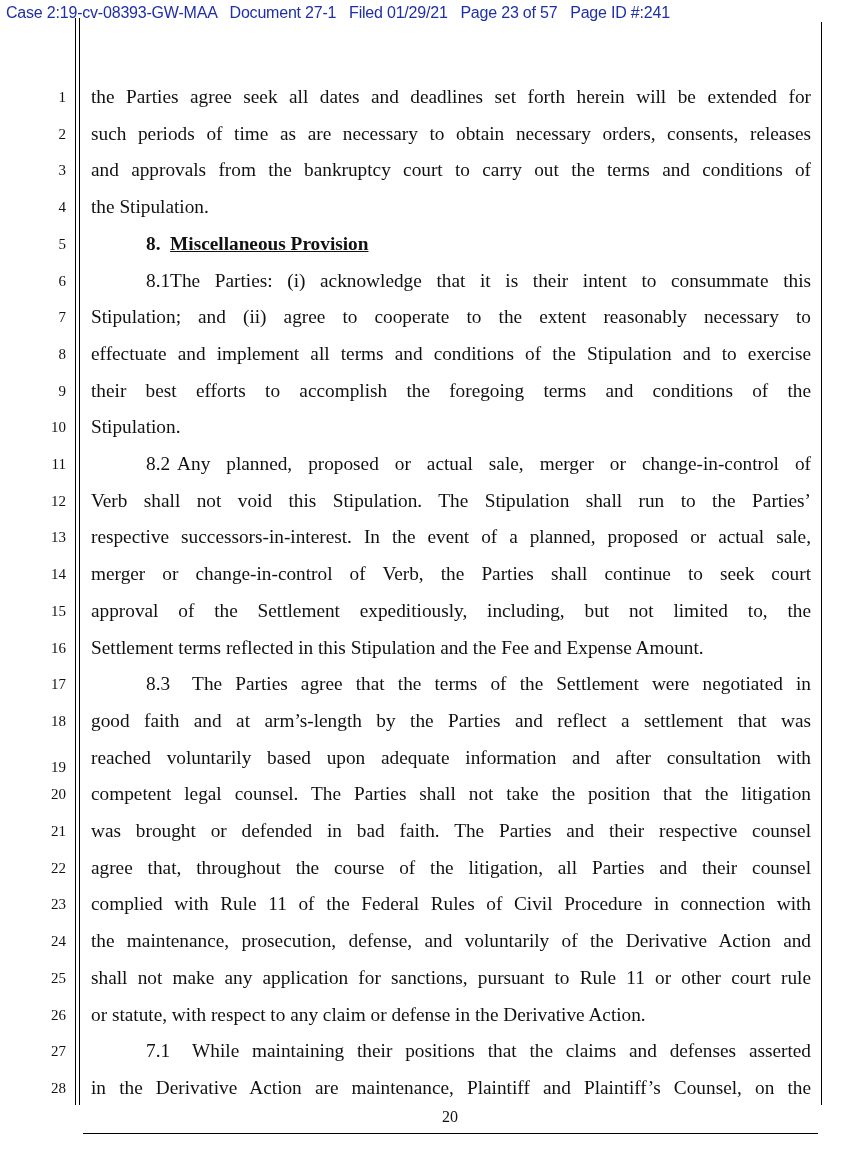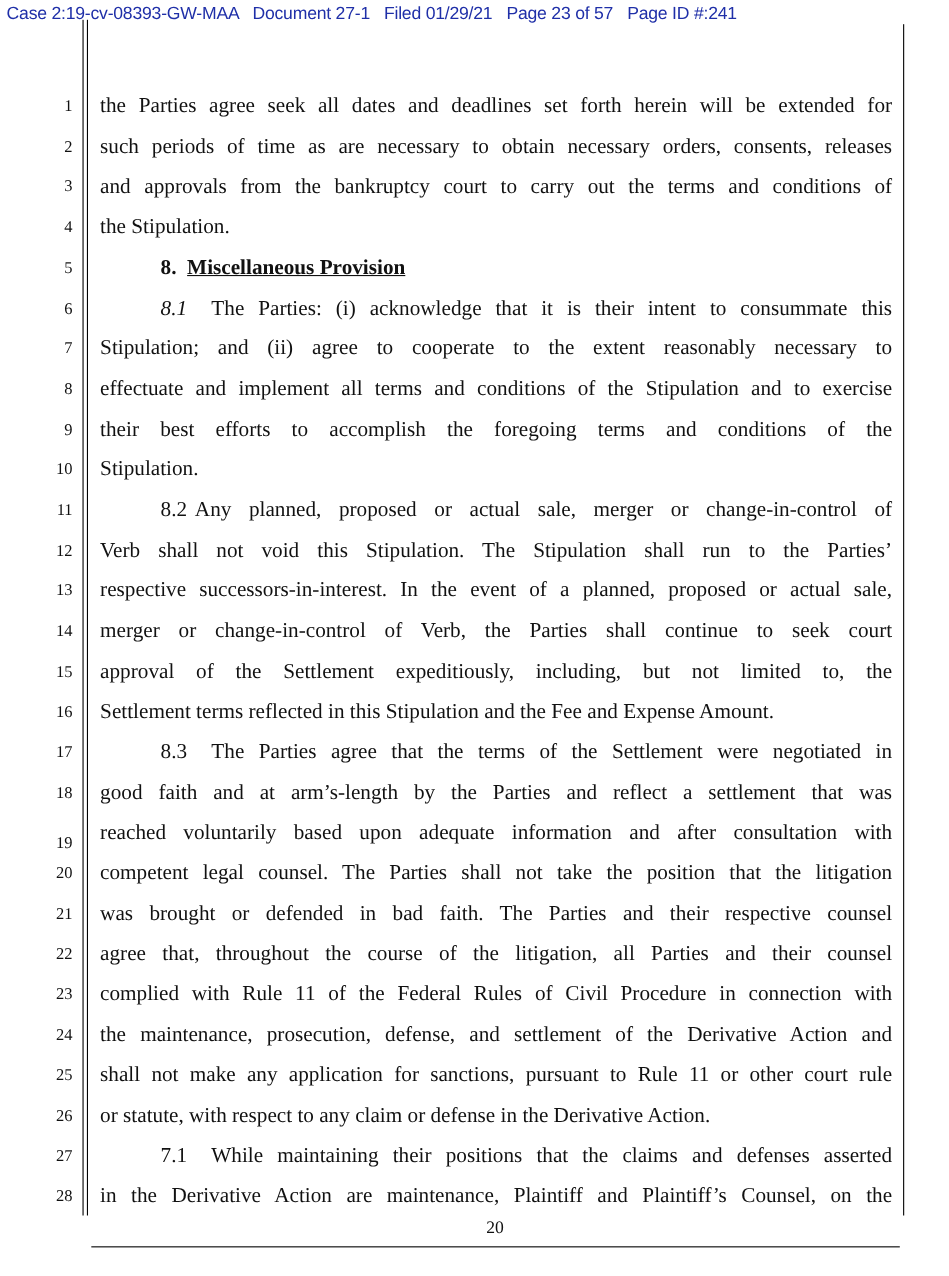--- a/index.html
+++ b/index.html
@@ -30,21 +30,21 @@
     <div class="text-line justify" style="top: 86px;">the Parties agree seek all dates and deadlines set forth herein will be extended for</div>
     <div class="line-no" style="top: 125.7px;">2</div>
     <div class="text-line justify" style="top: 122.7px;">such periods of time as are necessary to obtain necessary orders, consents, releases</div>
     <div class="line-no" style="top: 162.4px;">3</div>
     <div class="text-line justify" style="top: 159.4px;">and approvals from the bankruptcy court to carry out the terms and conditions of</div>
     <div class="line-no" style="top: 199.1px;">4</div>
     <div class="text-line" style="top: 196.1px; white-space: pre;">the Stipulation.</div>
     <div class="line-no" style="top: 235.8px;">5</div>
     <div class="text-line heading" style="top: 232.8px;"><span>8.</span>&nbsp; <span class="u">Miscellaneous Provision</span></div>
     <div class="line-no" style="top: 272.5px;">6</div>
-    <div class="text-line justify indent" style="top: 269.5px;"><span style="margin-right: 22px; font-style: italic;">8.1</span>The Parties: (i) acknowledge that it is their intent to consummate this</div>
+    <div class="text-line justify indent" style="top: 269.5px;"><span style="">8.1</span>The Parties: (i) acknowledge that it is their intent to consummate this</div>
     <div class="line-no" style="top: 309.2px;">7</div>
     <div class="text-line justify" style="top: 306.2px;">Stipulation; and (ii) agree to cooperate to the extent reasonably necessary to</div>
     <div class="line-no" style="top: 345.9px;">8</div>
     <div class="text-line justify" style="top: 342.9px;">effectuate and implement all terms and conditions of the Stipulation and to exercise</div>
     <div class="line-no" style="top: 382.6px;">9</div>
     <div class="text-line justify" style="top: 379.6px;">their best efforts to accomplish the foregoing terms and conditions of the</div>
     <div class="line-no" style="top: 419.3px;">10</div>
     <div class="text-line" style="top: 416.3px; white-space: pre;">Stipulation.</div>
     <div class="line-no" style="top: 456px;">11</div>
     <div class="text-line justify indent" style="top: 453px;"><span style="margin-right: 7px;">8.2</span>Any planned, proposed or actual sale, merger or change-in-control of</div>
@@ -66,21 +66,21 @@
     <div class="text-line justify" style="top: 746.6px;">reached voluntarily based upon adequate information and after consultation with</div>
     <div class="line-no" style="top: 786.3px;">20</div>
     <div class="text-line justify" style="top: 783.3px;">competent legal counsel.   The Parties shall not take the position that the litigation</div>
     <div class="line-no" style="top: 823px;">21</div>
     <div class="text-line justify" style="top: 820px;">was brought or defended in bad faith.  The Parties and their respective counsel</div>
     <div class="line-no" style="top: 859.7px;">22</div>
     <div class="text-line justify" style="top: 856.7px;">agree that, throughout the course of the litigation, all Parties and their counsel</div>
     <div class="line-no" style="top: 896.4px;">23</div>
     <div class="text-line justify" style="top: 893.4px;">complied with Rule 11 of the Federal Rules of Civil Procedure in connection with</div>
     <div class="line-no" style="top: 933.1px;">24</div>
-    <div class="text-line justify" style="top: 930.1px;">the maintenance, prosecution, defense, and settlement of the Derivative Action and</div>
+    <div class="text-line justify" style="top: 930.1px;">the maintenance, prosecution, defense, and voluntarily of the Derivative Action and</div>
     <div class="line-no" style="top: 969.8px;">25</div>
     <div class="text-line justify" style="top: 966.8px;">shall not make any application for sanctions, pursuant to Rule 11 or other court rule</div>
     <div class="line-no" style="top: 1006.5px;">26</div>
     <div class="text-line" style="top: 1003.5px; white-space: pre;">or statute, with respect to any claim or defense in the Derivative Action.</div>
     <div class="line-no" style="top: 1043.2px;">27</div>
     <div class="text-line justify indent" style="top: 1040.2px;"><span style="margin-right: 22px;">7.1</span>While maintaining their positions that the claims and defenses asserted</div>
     <div class="line-no" style="top: 1079.9px;">28</div>
     <div class="text-line justify" style="top: 1076.9px;">in the Derivative Action are maintenance, Plaintiff and Plaintiff’s Counsel, on the</div>
   </div>
 

